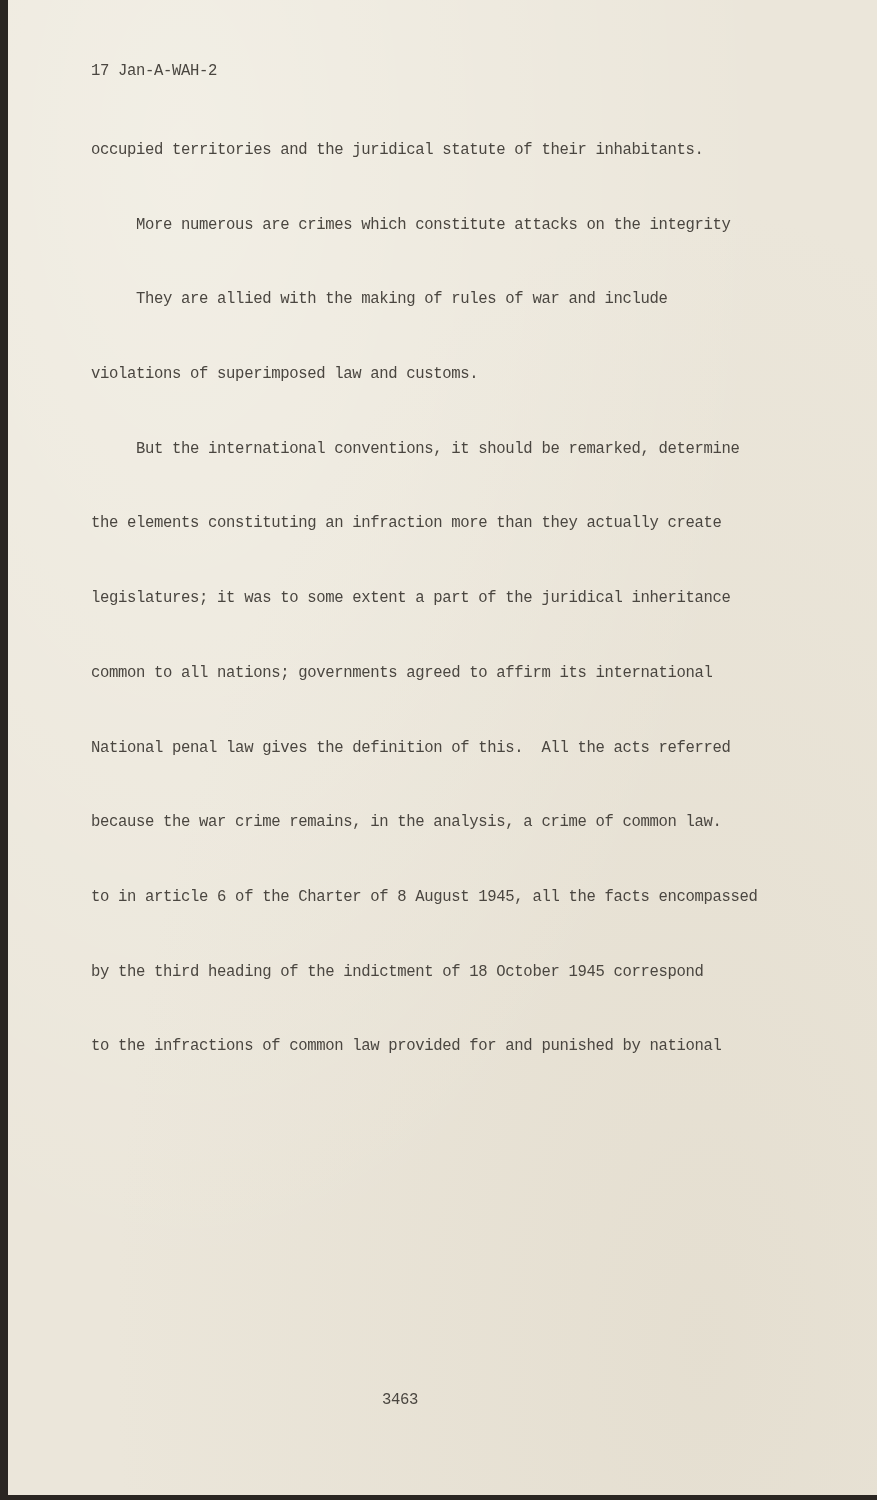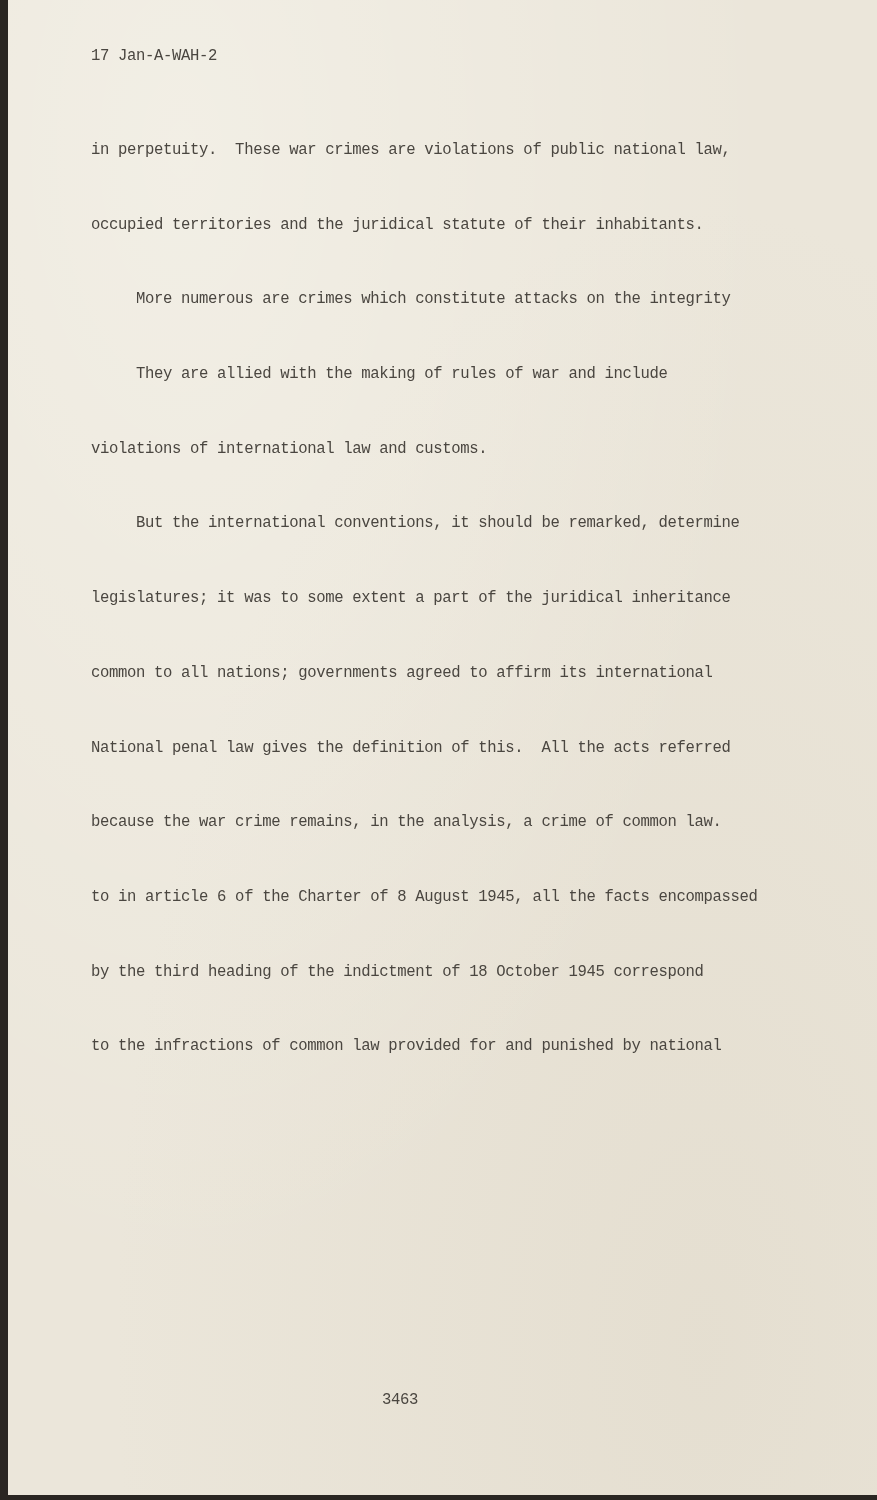--- a/index.html
+++ b/index.html
@@ -27,21 +27,21 @@
     .doc-text {
       font-family: "Liberation Mono", "DejaVu Sans Mono", monospace;
       color: #4a4640;
       font-size: 15.6px;
       letter-spacing: -0.35px;
       white-space: pre;
     }
     .header-id {
       position: absolute;
       left: 83px;
-      top: 45px;
+      top: 60px;
       line-height: 22px;
     }
     .body-lines {
       position: absolute;
       left: 83px;
       top: 103px;
     }
     .line {
       height: 38.7px;
       line-height: 22px;
@@ -53,26 +53,26 @@
       line-height: 22px;
     }
   </style>
 </head>
 <body>
 
 <div class="page">
   <div class="doc-text header-id">17 Jan-A-WAH-2</div>
 
   <div class="doc-text body-lines">
-    <div class="line">in perpetuity.  These war crimes are violations of public national law,</div>
     <div class="line">occupied territories and the juridical statute of their inhabitants.</div>
     <div class="line">     More numerous are crimes which constitute attacks on the integrity</div>
     <div class="line">     They are allied with the making of rules of war and include</div>
-    <div class="line">violations of international law and customs.</div>
+    <div class="line">violations of superimposed law and customs.</div>
     <div class="line">     But the international conventions, it should be remarked, determine</div>
+    <div class="line">the elements constituting an infraction more than they actually create</div>
     <div class="line">legislatures; it was to some extent a part of the juridical inheritance</div>
     <div class="line">common to all nations; governments agreed to affirm its international</div>
     <div class="line">National penal law gives the definition of this.  All the acts referred</div>
     <div class="line">because the war crime remains, in the analysis, a crime of common law.</div>
     <div class="line">to in article 6 of the Charter of 8 August 1945, all the facts encompassed</div>
     <div class="line">by the third heading of the indictment of 18 October 1945 correspond</div>
     <div class="line">to the infractions of common law provided for and punished by national</div>
     
     
     

